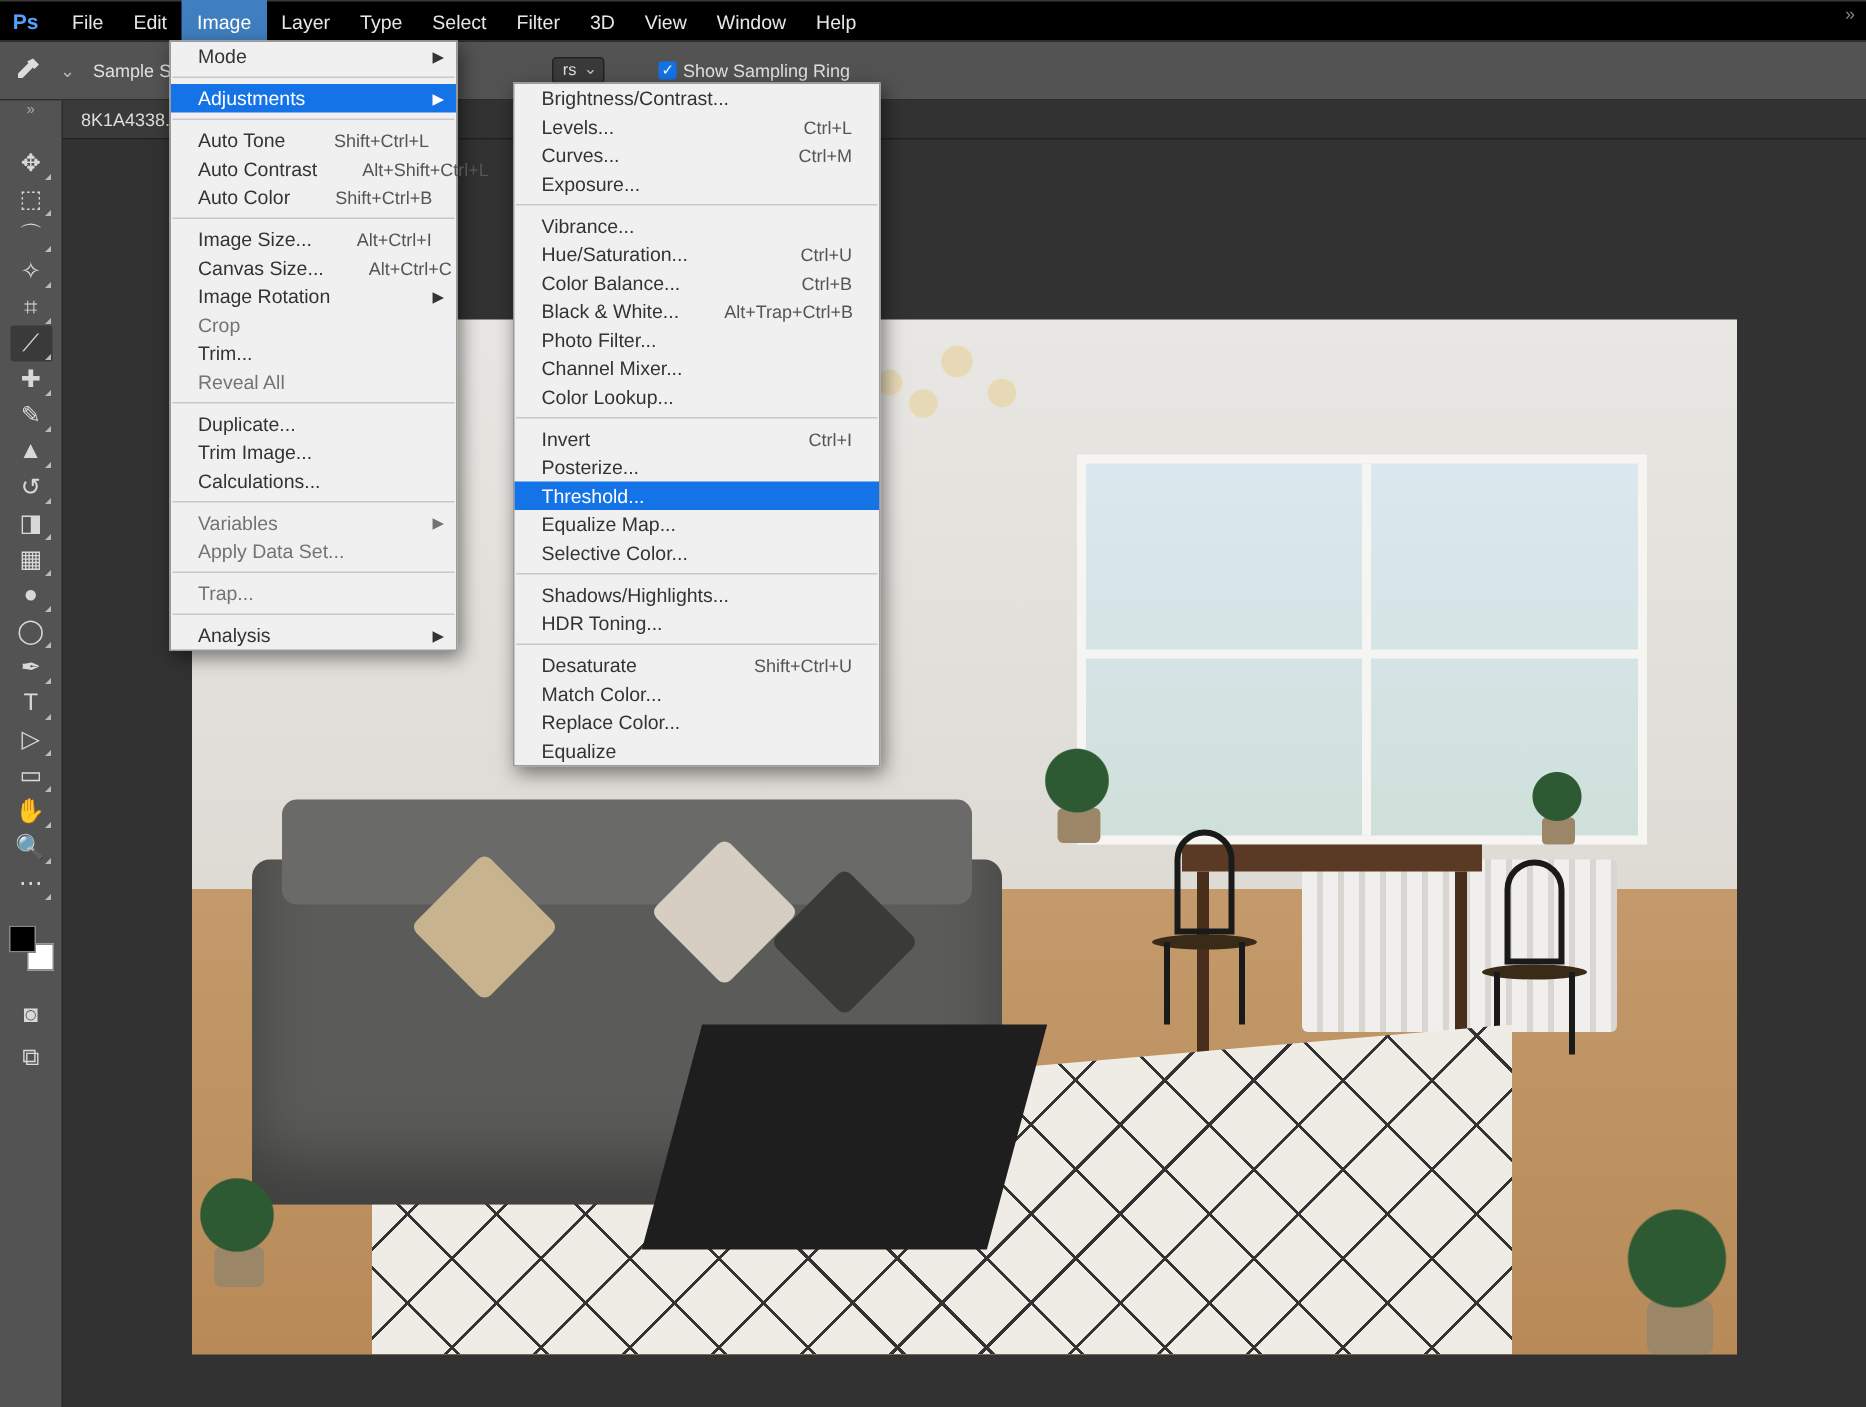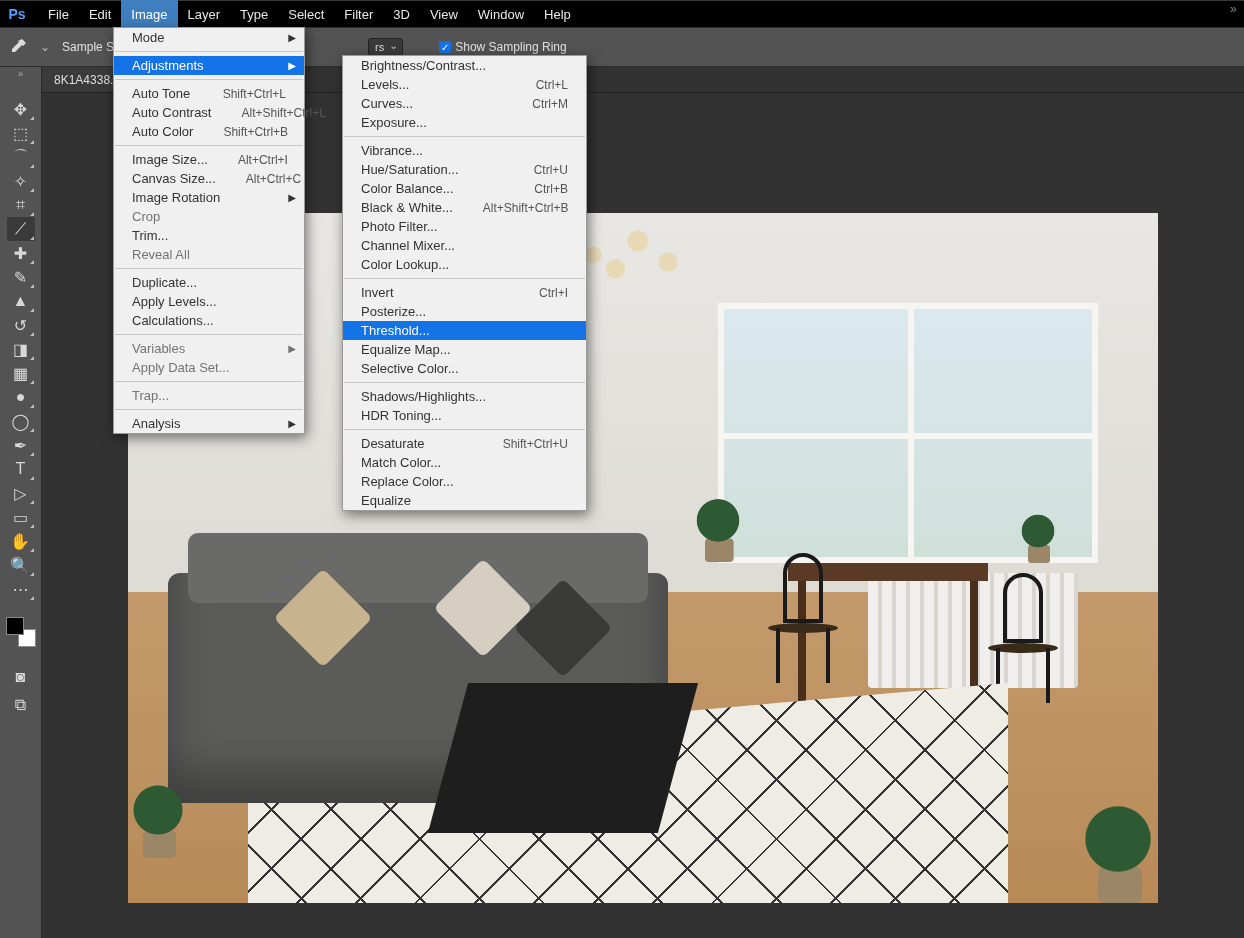--- a/index.html
+++ b/index.html
@@ -217,21 +217,21 @@
       <span class="lbl">Trim...</span>
     </div>
     <div class="row dis">
       <span class="lbl">Reveal All</span>
     </div>
     <hr>
     <div class="row">
       <span class="lbl">Duplicate...</span>
     </div>
     <div class="row">
-      <span class="lbl">Apply Levels...</span>
+      <span class="lbl">Trim Image...</span>
     </div>
     <div class="row">
       <span class="lbl">Calculations...</span>
     </div>
     <hr>
     <div class="row dis">
       <span class="lbl">Variables</span>
       <span class="arr">▶</span>
     </div>
     <div class="row dis">
@@ -270,21 +270,21 @@
     <div class="row">
       <span class="lbl">Hue/Saturation...</span>
       <span class="sc">Ctrl+U</span>
     </div>
     <div class="row">
       <span class="lbl">Color Balance...</span>
       <span class="sc">Ctrl+B</span>
     </div>
     <div class="row">
       <span class="lbl">Black &amp; White...</span>
-      <span class="sc">Alt+Shift+Ctrl+B</span>
+      <span class="sc">Alt+Trap+Ctrl+B</span>
     </div>
     <div class="row">
       <span class="lbl">Photo Filter...</span>
     </div>
     <div class="row">
       <span class="lbl">Channel Mixer...</span>
     </div>
     <div class="row">
       <span class="lbl">Color Lookup...</span>
     </div>

